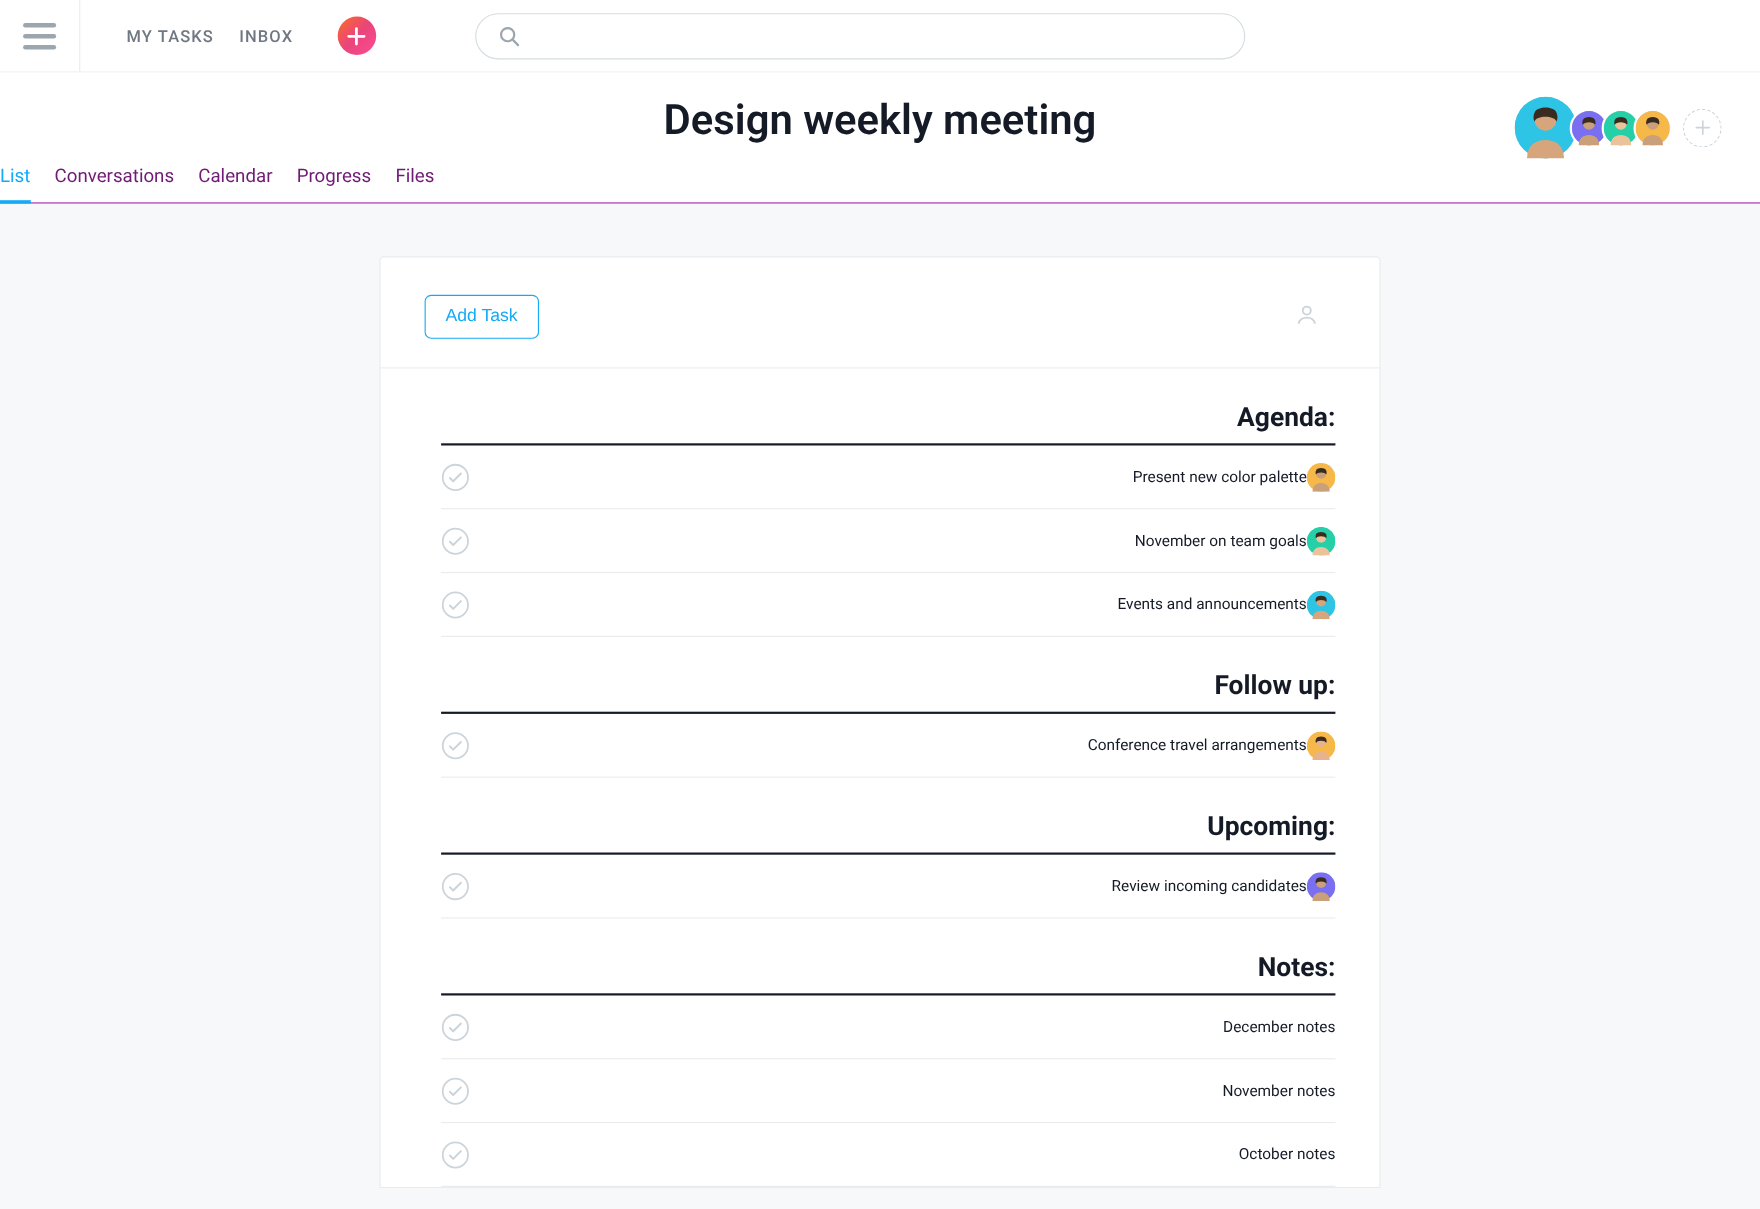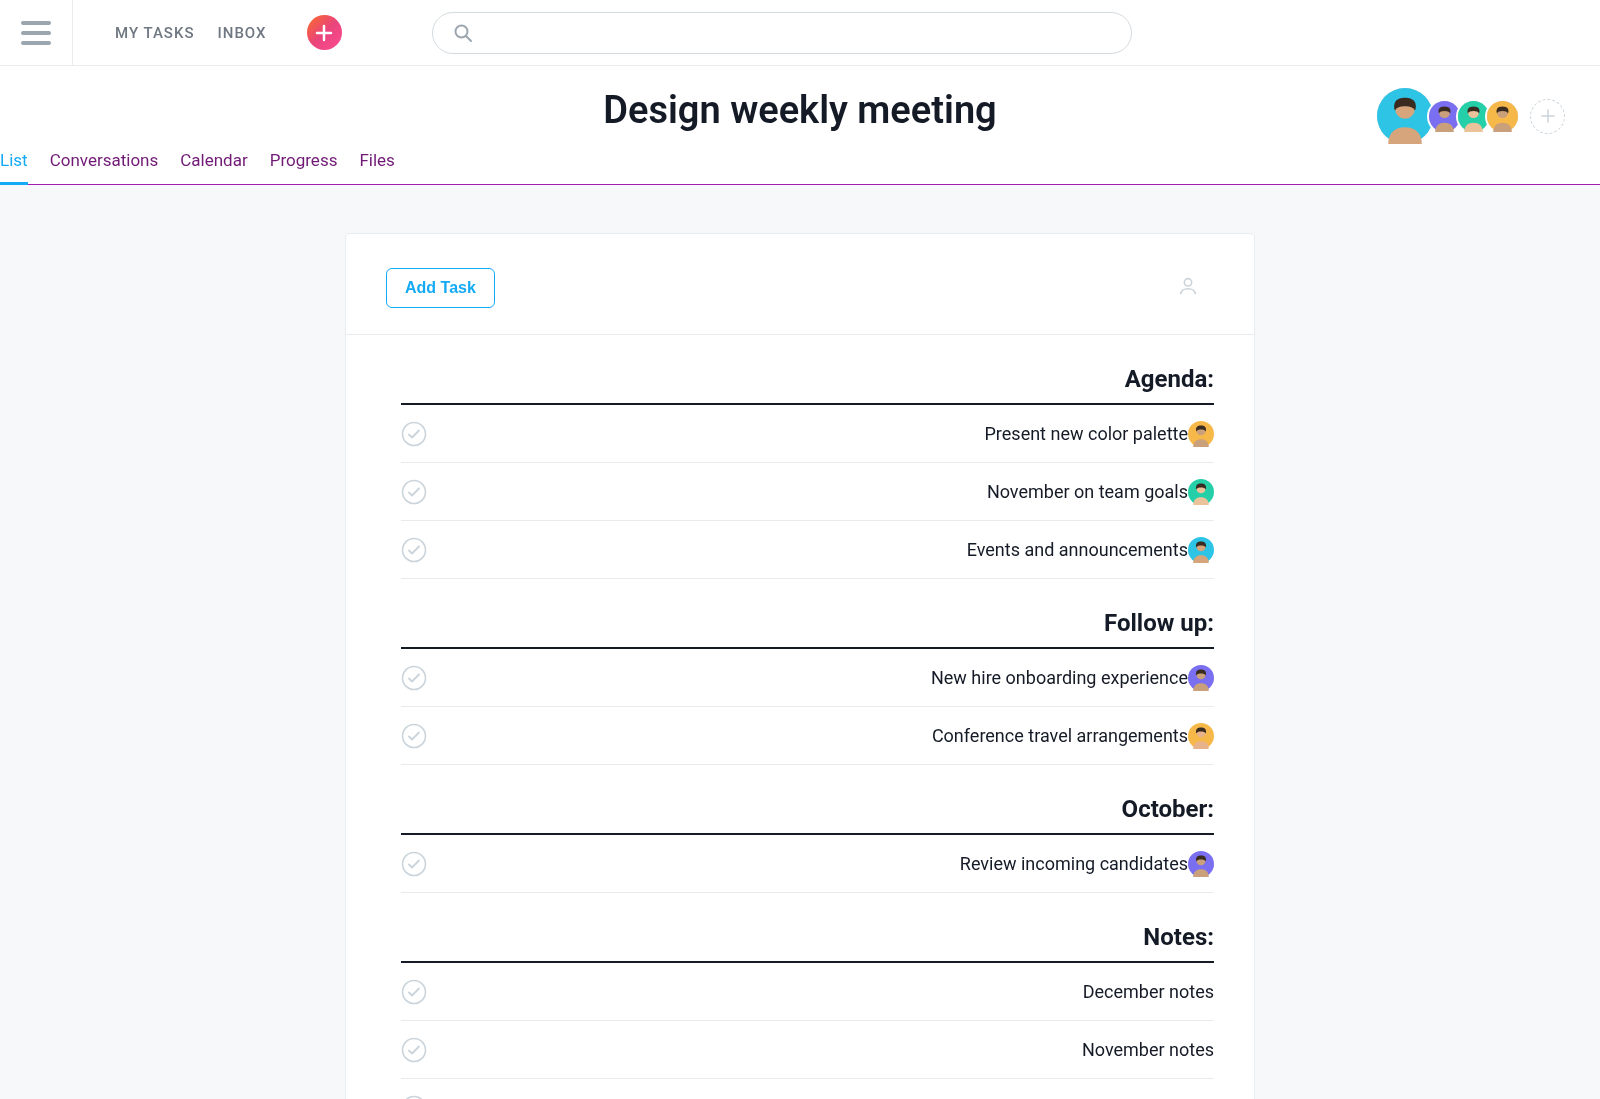--- a/index.html
+++ b/index.html
@@ -169,21 +169,21 @@
     align-items: center;
     justify-content: space-between;
     padding: 34px 55px 26px 40px;
     border-bottom: 1px solid #e8ecee;
   }
   .add-task-btn {
     border: 1.5px solid #14aaf5;
     color: #14aaf5;
     background: #fff;
     font-size: 16px;
-    font-weight: 700;
+    font-weight: 400;
     border-radius: 6px;
     padding: 10px 18px;
     cursor: pointer;
   }
   .assignee-icon { color: #cbd4db; cursor: pointer; }
 
   .section {
     padding: 0 40px 0 55px;
     text-align: right;
   }
@@ -203,21 +203,21 @@
     cursor: pointer;
   }
   .task-check {
     width: 26px;
     height: 26px;
     flex: 0 0 auto;
     margin-right: 18px;
   }
   .task-title {
     flex: 1;
-    font-size: 18px;
+    font-size: 14px;
     color: #151b26;
   }
   .task-avatar {
     width: 26px;
     height: 26px;
     border-radius: 50%;
     flex: 0 0 auto;
   }
 
   .person-svg { display: block; }
@@ -363,48 +363,33 @@
             </span>
           </div>
         </div>
         <div class="section">
           <div class="section-title">Follow up:</div>
           <div class="task-row">
             <span class="task-check"><svg width="26" height="26" viewBox="0 0 26 26">
       <circle cx="13" cy="13" r="11.5" stroke="#cbd4db" stroke-width="1.6" fill="none"></circle>
       <path d="M8 13.5l3 3 7-7" stroke="#cbd4db" stroke-width="1.8" fill="none" stroke-linecap="round" stroke-linejoin="round"></path>
     </svg></span>
-            <span class="task-title">New hire onboarding experience</span>
-            <span class="task-avatar">
-  <svg class="person-svg" width="26" height="26" viewBox="0 0 40 40">
-    <circle cx="20" cy="20" r="20" fill="#7a6ff0"></circle>
-    <circle cx="20" cy="15" r="7" fill="#caa07a"></circle>
-    <path d="M8 40c0-8 5-12 12-12s12 4 12 12" fill="#caa07a"></path>
-    <path d="M13 10c2-4 12-4 14 0 1 2 1 5 0 6-1-4-13-4-14 0-1-1-1-4 0-6z" fill="#3a2b20"></path>
-  </svg>
-            </span>
-          </div>
-          <div class="task-row">
-            <span class="task-check"><svg width="26" height="26" viewBox="0 0 26 26">
-      <circle cx="13" cy="13" r="11.5" stroke="#cbd4db" stroke-width="1.6" fill="none"></circle>
-      <path d="M8 13.5l3 3 7-7" stroke="#cbd4db" stroke-width="1.8" fill="none" stroke-linecap="round" stroke-linejoin="round"></path>
-    </svg></span>
             <span class="task-title">Conference travel arrangements</span>
             <span class="task-avatar">
   <svg class="person-svg" width="26" height="26" viewBox="0 0 40 40">
     <circle cx="20" cy="20" r="20" fill="#f7b84a"></circle>
     <circle cx="20" cy="15" r="7" fill="#e8b28a"></circle>
     <path d="M8 40c0-8 5-12 12-12s12 4 12 12" fill="#e8b28a"></path>
     <path d="M13 10c2-4 12-4 14 0 1 2 1 5 0 6-1-4-13-4-14 0-1-1-1-4 0-6z" fill="#3a2b20"></path>
   </svg>
             </span>
           </div>
         </div>
         <div class="section">
-          <div class="section-title">October:</div>
+          <div class="section-title">Upcoming:</div>
           <div class="task-row">
             <span class="task-check"><svg width="26" height="26" viewBox="0 0 26 26">
       <circle cx="13" cy="13" r="11.5" stroke="#cbd4db" stroke-width="1.6" fill="none"></circle>
       <path d="M8 13.5l3 3 7-7" stroke="#cbd4db" stroke-width="1.8" fill="none" stroke-linecap="round" stroke-linejoin="round"></path>
     </svg></span>
             <span class="task-title">Review incoming candidates</span>
             <span class="task-avatar">
   <svg class="person-svg" width="26" height="26" viewBox="0 0 40 40">
     <circle cx="20" cy="20" r="20" fill="#7a6ff0"></circle>
     <circle cx="20" cy="15" r="7" fill="#caa07a"></circle>

